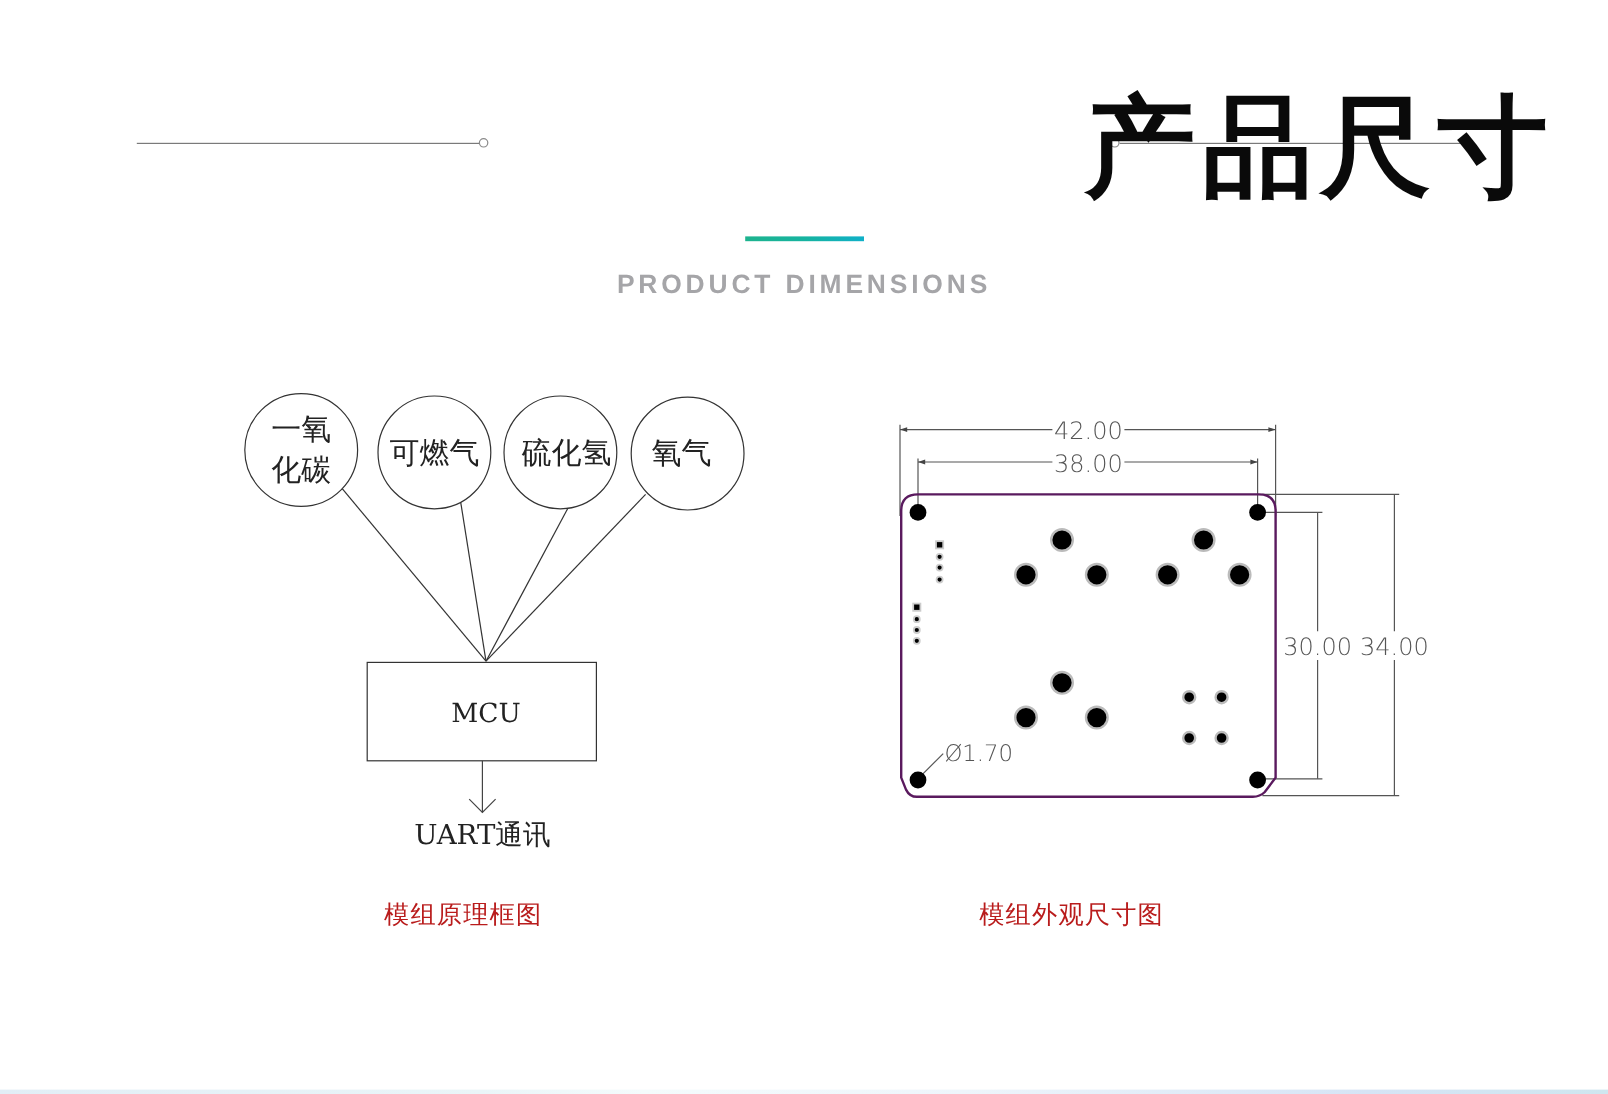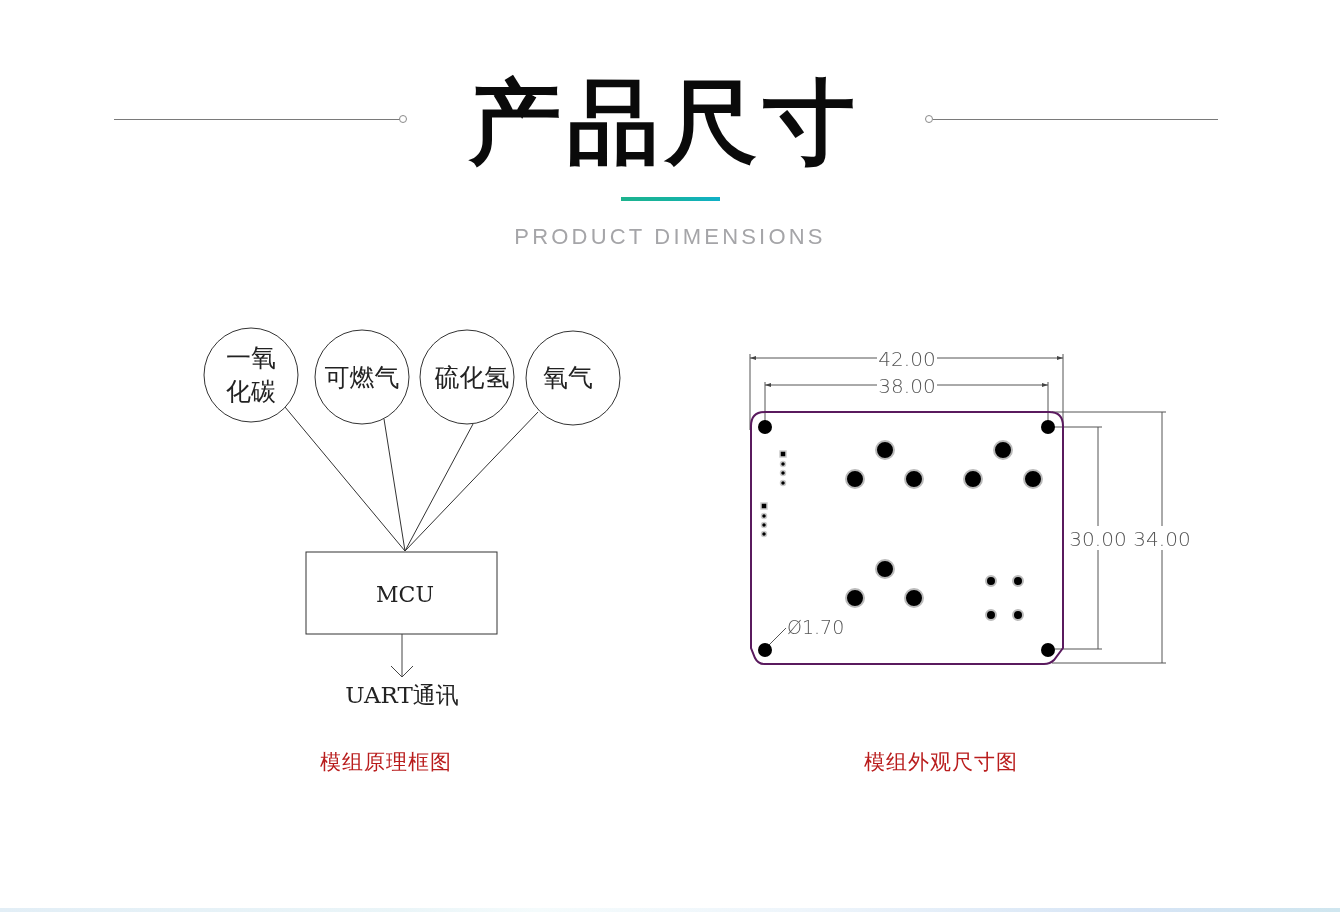--- a/index.html
+++ b/index.html
@@ -6,31 +6,31 @@
   body {
     width: 1340px; height: 912px; background: #ffffff; position: relative; overflow: hidden;
     font-family: "DejaVu Sans", sans-serif;
   }
   .deco-line { position: absolute; top: 119px; height: 1px; background: #7a7a7a; }
   .deco-dot {
     position: absolute; top: 115px; width: 8px; height: 8px; border: 1px solid #8a8a8a;
     border-radius: 50%; background: #fff; box-sizing: border-box;
   }
   .title-cn {
-    position: absolute; left: 0; width: 1296px; top: 68px; text-align: center;
+    position: absolute; left: 0; width: 1296px; top: 68px; text-align: right;
     font-family: "DejaVu Sans", sans-serif; font-weight: bold; font-size: 92px;
-    letter-spacing: 6px; color: #0a0a0a; line-height: 110px; padding-left: 17px;
+    letter-spacing: 6px; color: #0a0a0a; line-height: 110px;
   }
   .title-bar {
     position: absolute; left: 621px; top: 197px; width: 99px; height: 4px;
     background: linear-gradient(90deg, #1db38e 0%, #16b3a0 50%, #10b0c8 100%);
   }
   .title-en {
     position: absolute; left: 0; width: 1340px; top: 224px; text-align: center;
-    font-family: "Liberation Sans", sans-serif; font-weight: normal; font-size: 22px;
+    font-family: "Liberation Sans", sans-serif; font-weight: bold; font-size: 22px;
     letter-spacing: 3.2px; color: #a5a5a8;
   }
   .caption {
     position: absolute; top: 748px; font-family: "DejaVu Sans", sans-serif;
     font-size: 21px; color: #b91c1c; letter-spacing: 1px;
   }
   svg text { font-family: "DejaVu Serif", serif; }
   .dim-text { font-family: "DejaVu Sans", sans-serif; font-weight: 200; }
   .bottom-strip {
     position: absolute; left: 0; bottom: 0; width: 1340px; height: 4px;
@@ -158,15 +158,15 @@
     <circle cx="783" cy="464" r="2.5"></circle>
     <circle cx="783" cy="473" r="2.5"></circle>
     <circle cx="783" cy="483" r="2.5"></circle>
     <rect x="761" y="503" width="6" height="6"></rect>
     <circle cx="764" cy="516" r="2.5"></circle>
     <circle cx="764" cy="525" r="2.5"></circle>
     <circle cx="764" cy="534" r="2.5"></circle>
   </g>
 </svg>
 
-<div class="caption" style="left:864px;">模组外观尺寸图</div>
+<div class="caption" style="left:816px;">模组外观尺寸图</div>
 
 <div class="bottom-strip"></div>
 
 </body></html>

